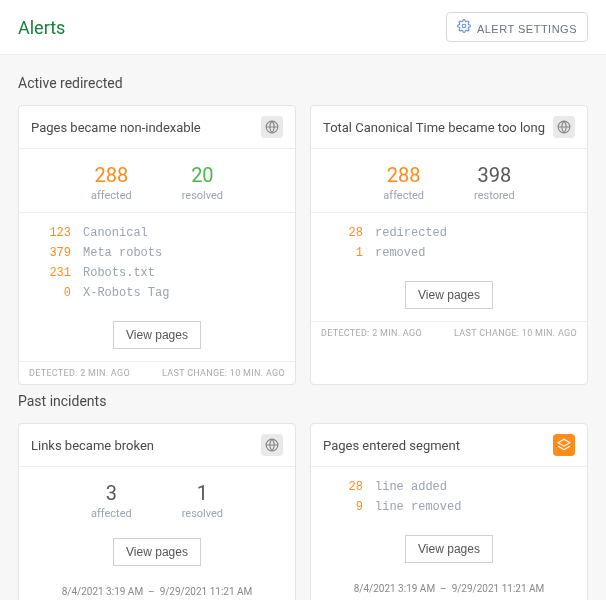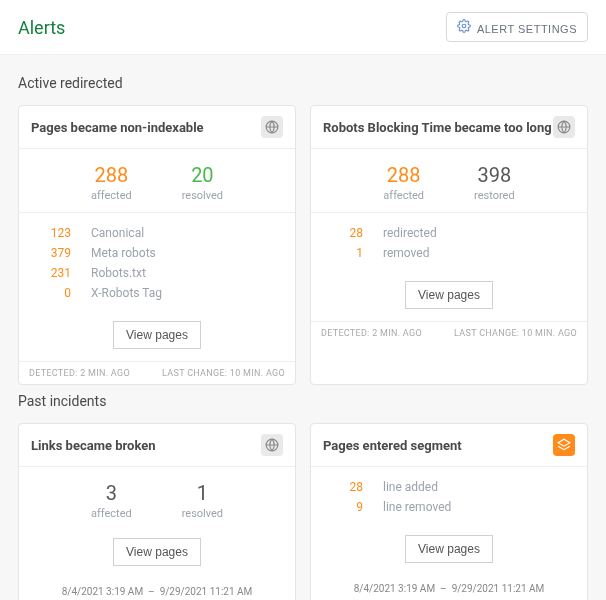--- a/index.html
+++ b/index.html
@@ -6,32 +6,32 @@
 body { font-family: -apple-system, BlinkMacSystemFont, "Segoe UI", Roboto, sans-serif; background: #fff; width: 606px; color: #333; }
 .header { display: flex; justify-content: space-between; align-items: center; padding: 12px 18px; }
 .page-title { color: #15803d; font-size: 18px; font-weight: 400; }
 .settings-btn { display: flex; align-items: flex-end; gap: 6px; border: 1px solid #d8d8d8; background: #fff; color: #6b7280; padding: 6px 10px; border-radius: 4px; font-size: 11px; letter-spacing: 0.5px; cursor: pointer; }
 .settings-btn svg { stroke: #6b92d6; }
 .main { background: #f7f7f7; padding: 12px 18px 18px; border-top: 1px solid #eee; }
 .section-title { font-size: 14px; color: #4a4a4a; font-weight: 400; margin: 8px 0 14px; }
 .grid { display: grid; grid-template-columns: 1fr 1fr; gap: 14px; }
 .card { background: #fff; border: 1px solid #e5e5e5; border-radius: 4px; }
 .card-header { display: flex; justify-content: space-between; align-items: center; padding: 10px 12px; border-bottom: 1px solid #eee; }
-.card-title { font-size: 13px; color: #4a4a4a; font-weight: 700; }
+.card-title { font-size: 13px; color: #4a4a4a; font-weight: 400; }
 .globe-badge { width: 22px; height: 22px; border-radius: 4px; background: #e9e9e9; display: flex; align-items: center; justify-content: center; }
 .globe-badge.orange { background: #ff8c1a; }
 .stats { display: flex; justify-content: center; gap: 50px; padding: 14px 0 10px; }
 .stat { text-align: center; }
 .stat-num { font-size: 20px; font-weight: 400; }
 .stat-num.orange { color: #ff8c1a; }
 .stat-num.green { color: #4cb84c; }
 .stat-num.gray { color: #585858; }
 .stat-label { font-size: 11px; color: #9ca3af; margin-top: 2px; }
 .lines { border-top: 1px solid #eee; padding: 10px 12px; }
-.line { display: flex; gap: 20px; font-size: 12px; padding: 3px 0; }
+.line { display: flex; gap: 12px; font-size: 12px; padding: 3px 0; font-family: Liberation Mono, monospace; }
 .line-num { color: #ff8c1a; width: 40px; text-align: right; }
 .line-label { color: #9ca3af; }
 .view-wrap { display: flex; justify-content: center; padding: 8px 0 12px; }
 .view-btn { border: 1px solid #d0d0d0; background: #fff; color: #555; padding: 6px 12px; border-radius: 0; font-size: 12px; cursor: pointer; }
 .meta-row { display: flex; justify-content: space-between; padding: 6px 10px; border-top: 1px solid #eee; font-size: 9px; color: #aaa; letter-spacing: 0.3px; }
 .date-row { text-align: center; font-size: 10px; color: #888; padding: 8px 0; }
 </style>
 </head>
 <body>
 
@@ -94,21 +94,21 @@
           <button class="view-btn">View pages</button>
         </div>
       <div class="meta-row">
         <span>DETECTED: 2 MIN. AGO</span>
         <span>LAST CHANGE: 10 MIN. AGO</span>
       </div>
     </div>
 
     <div class="card">
       <div class="card-header">
-        <div class="card-title">Robots Blocking Time became too long</div>
+        <div class="card-title">Total Canonical Time became too long</div>
         <div class="globe-badge">
           <svg width="14" height="14" viewBox="0 0 24 24" fill="none" stroke="#888" stroke-width="2">
               <circle cx="12" cy="12" r="10"></circle>
               <path d="M2 12h20M12 2a15 15 0 0 1 0 20M12 2a15 15 0 0 0 0 20"></path>
             </svg>
         </div>
       </div>
       <div class="stats">
         <div class="stat">
           <div class="stat-num orange">288</div>

